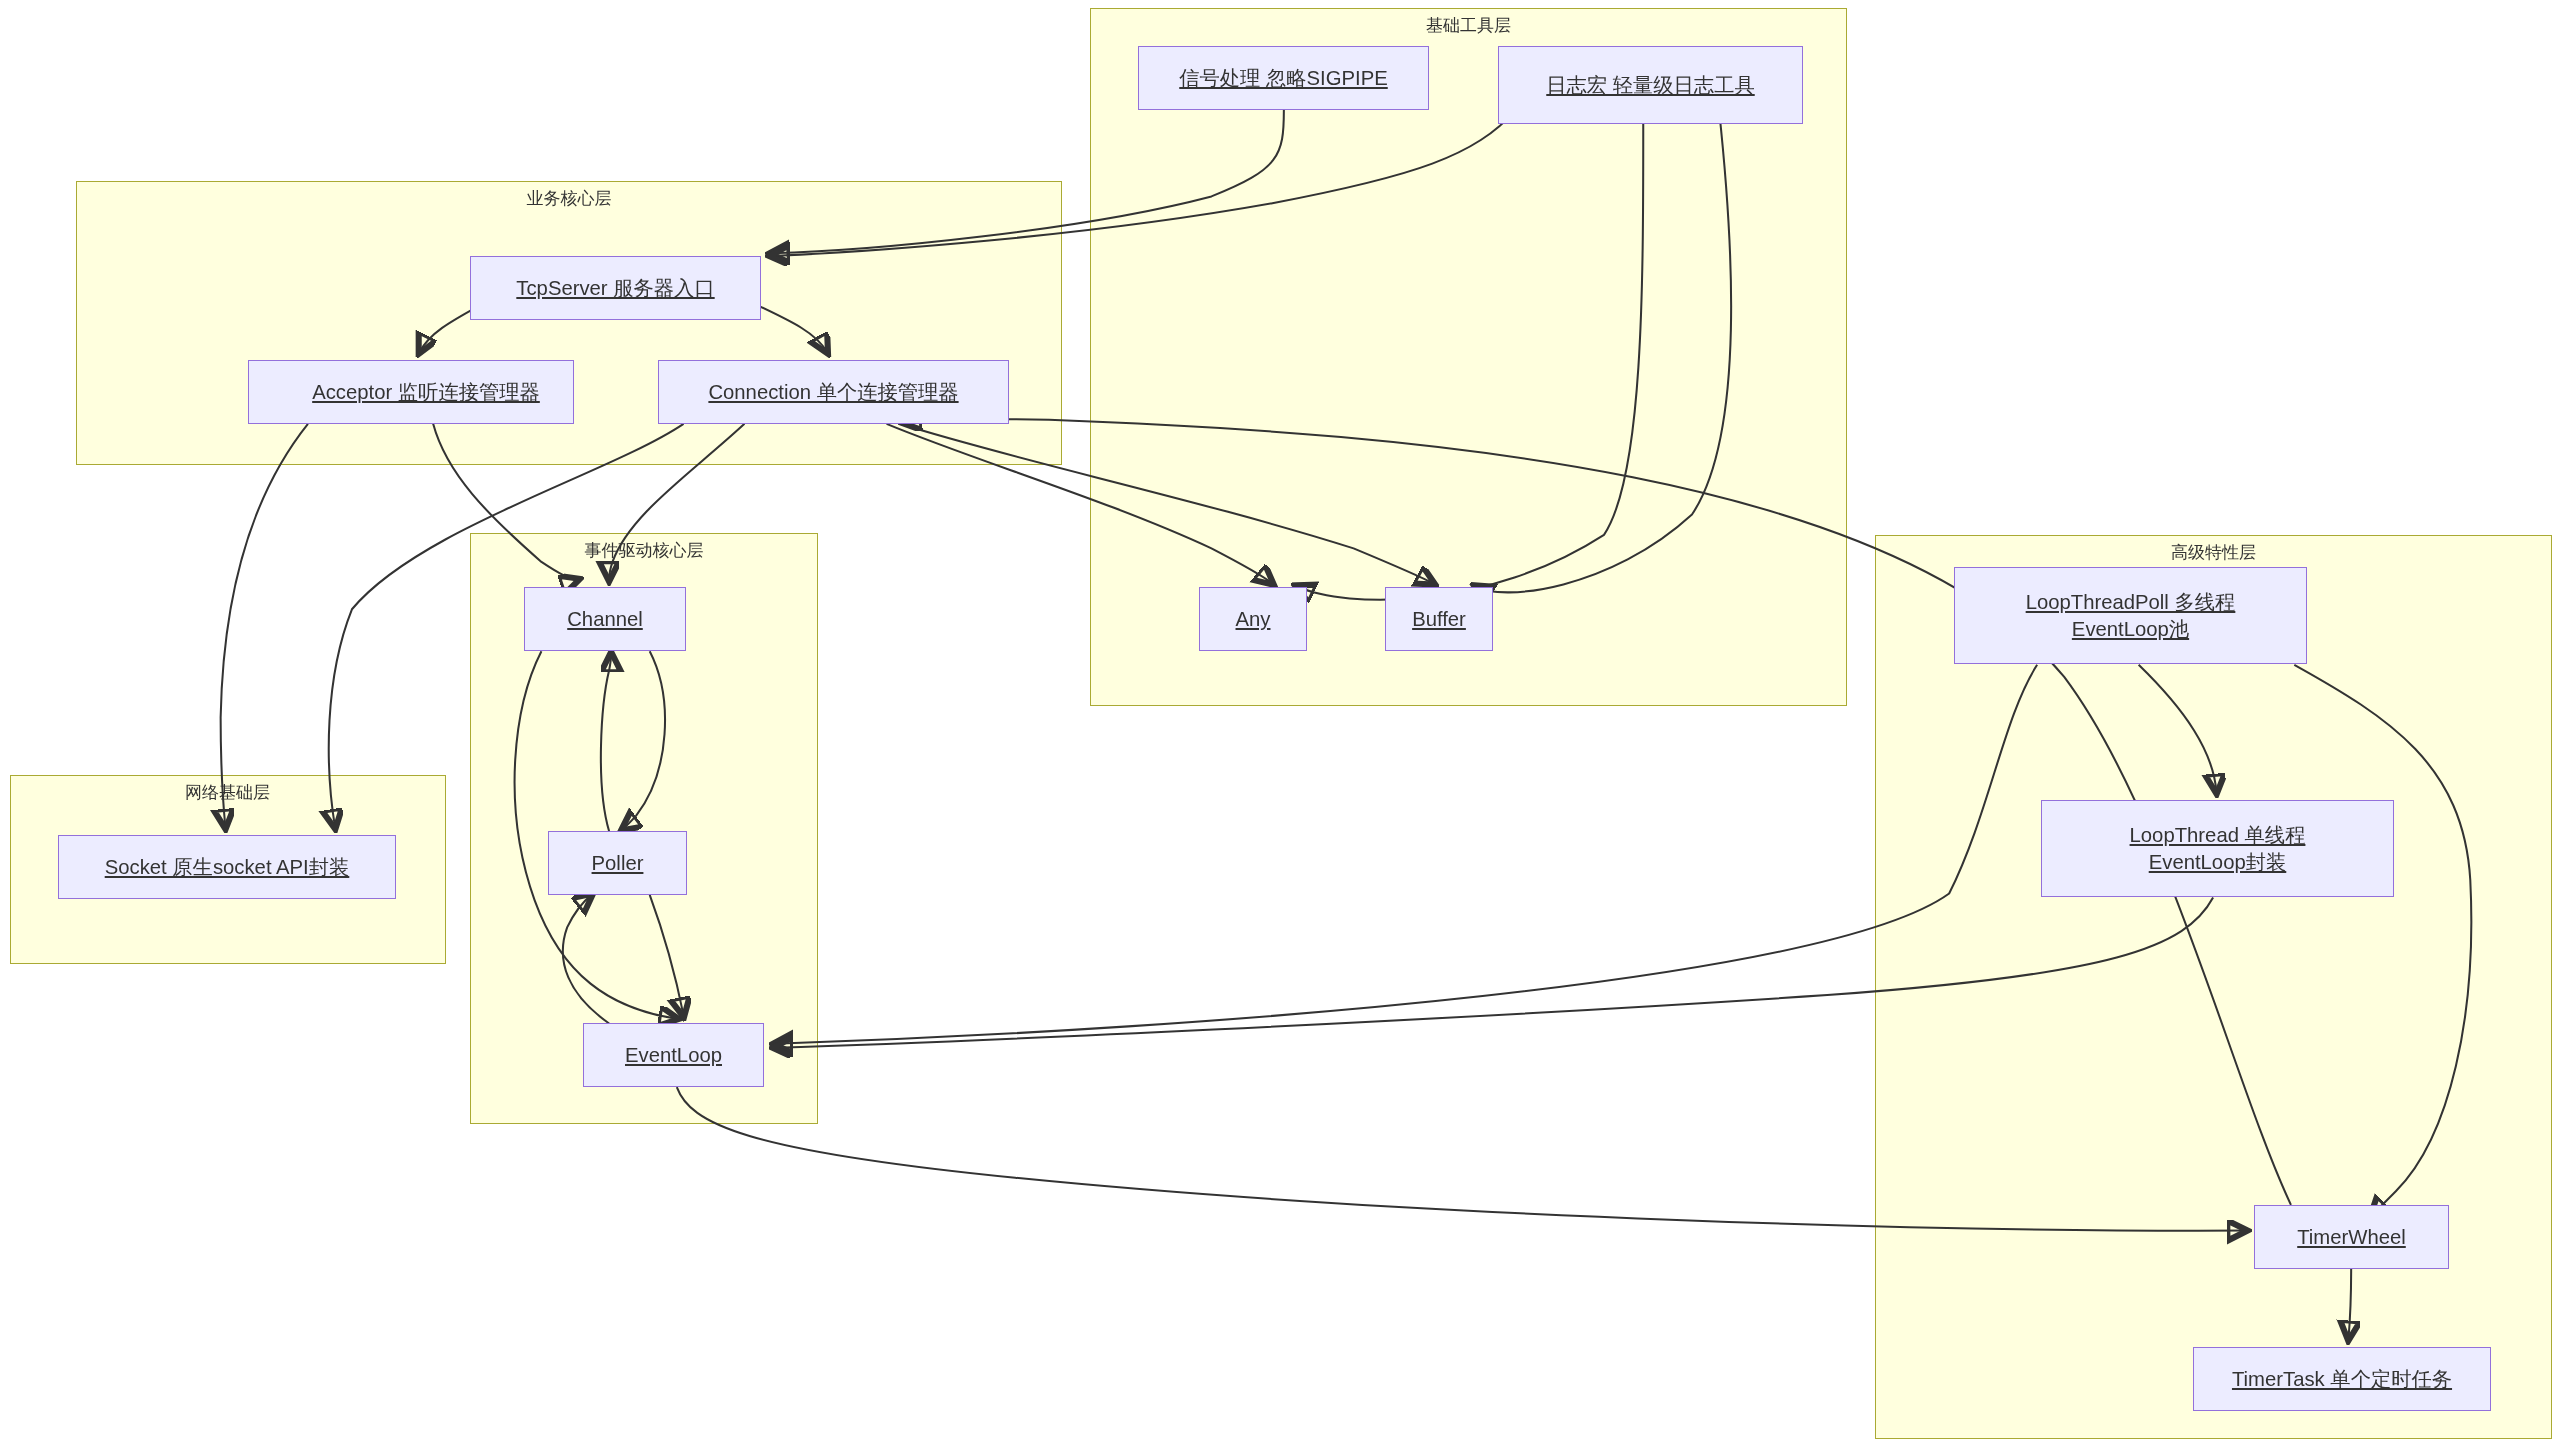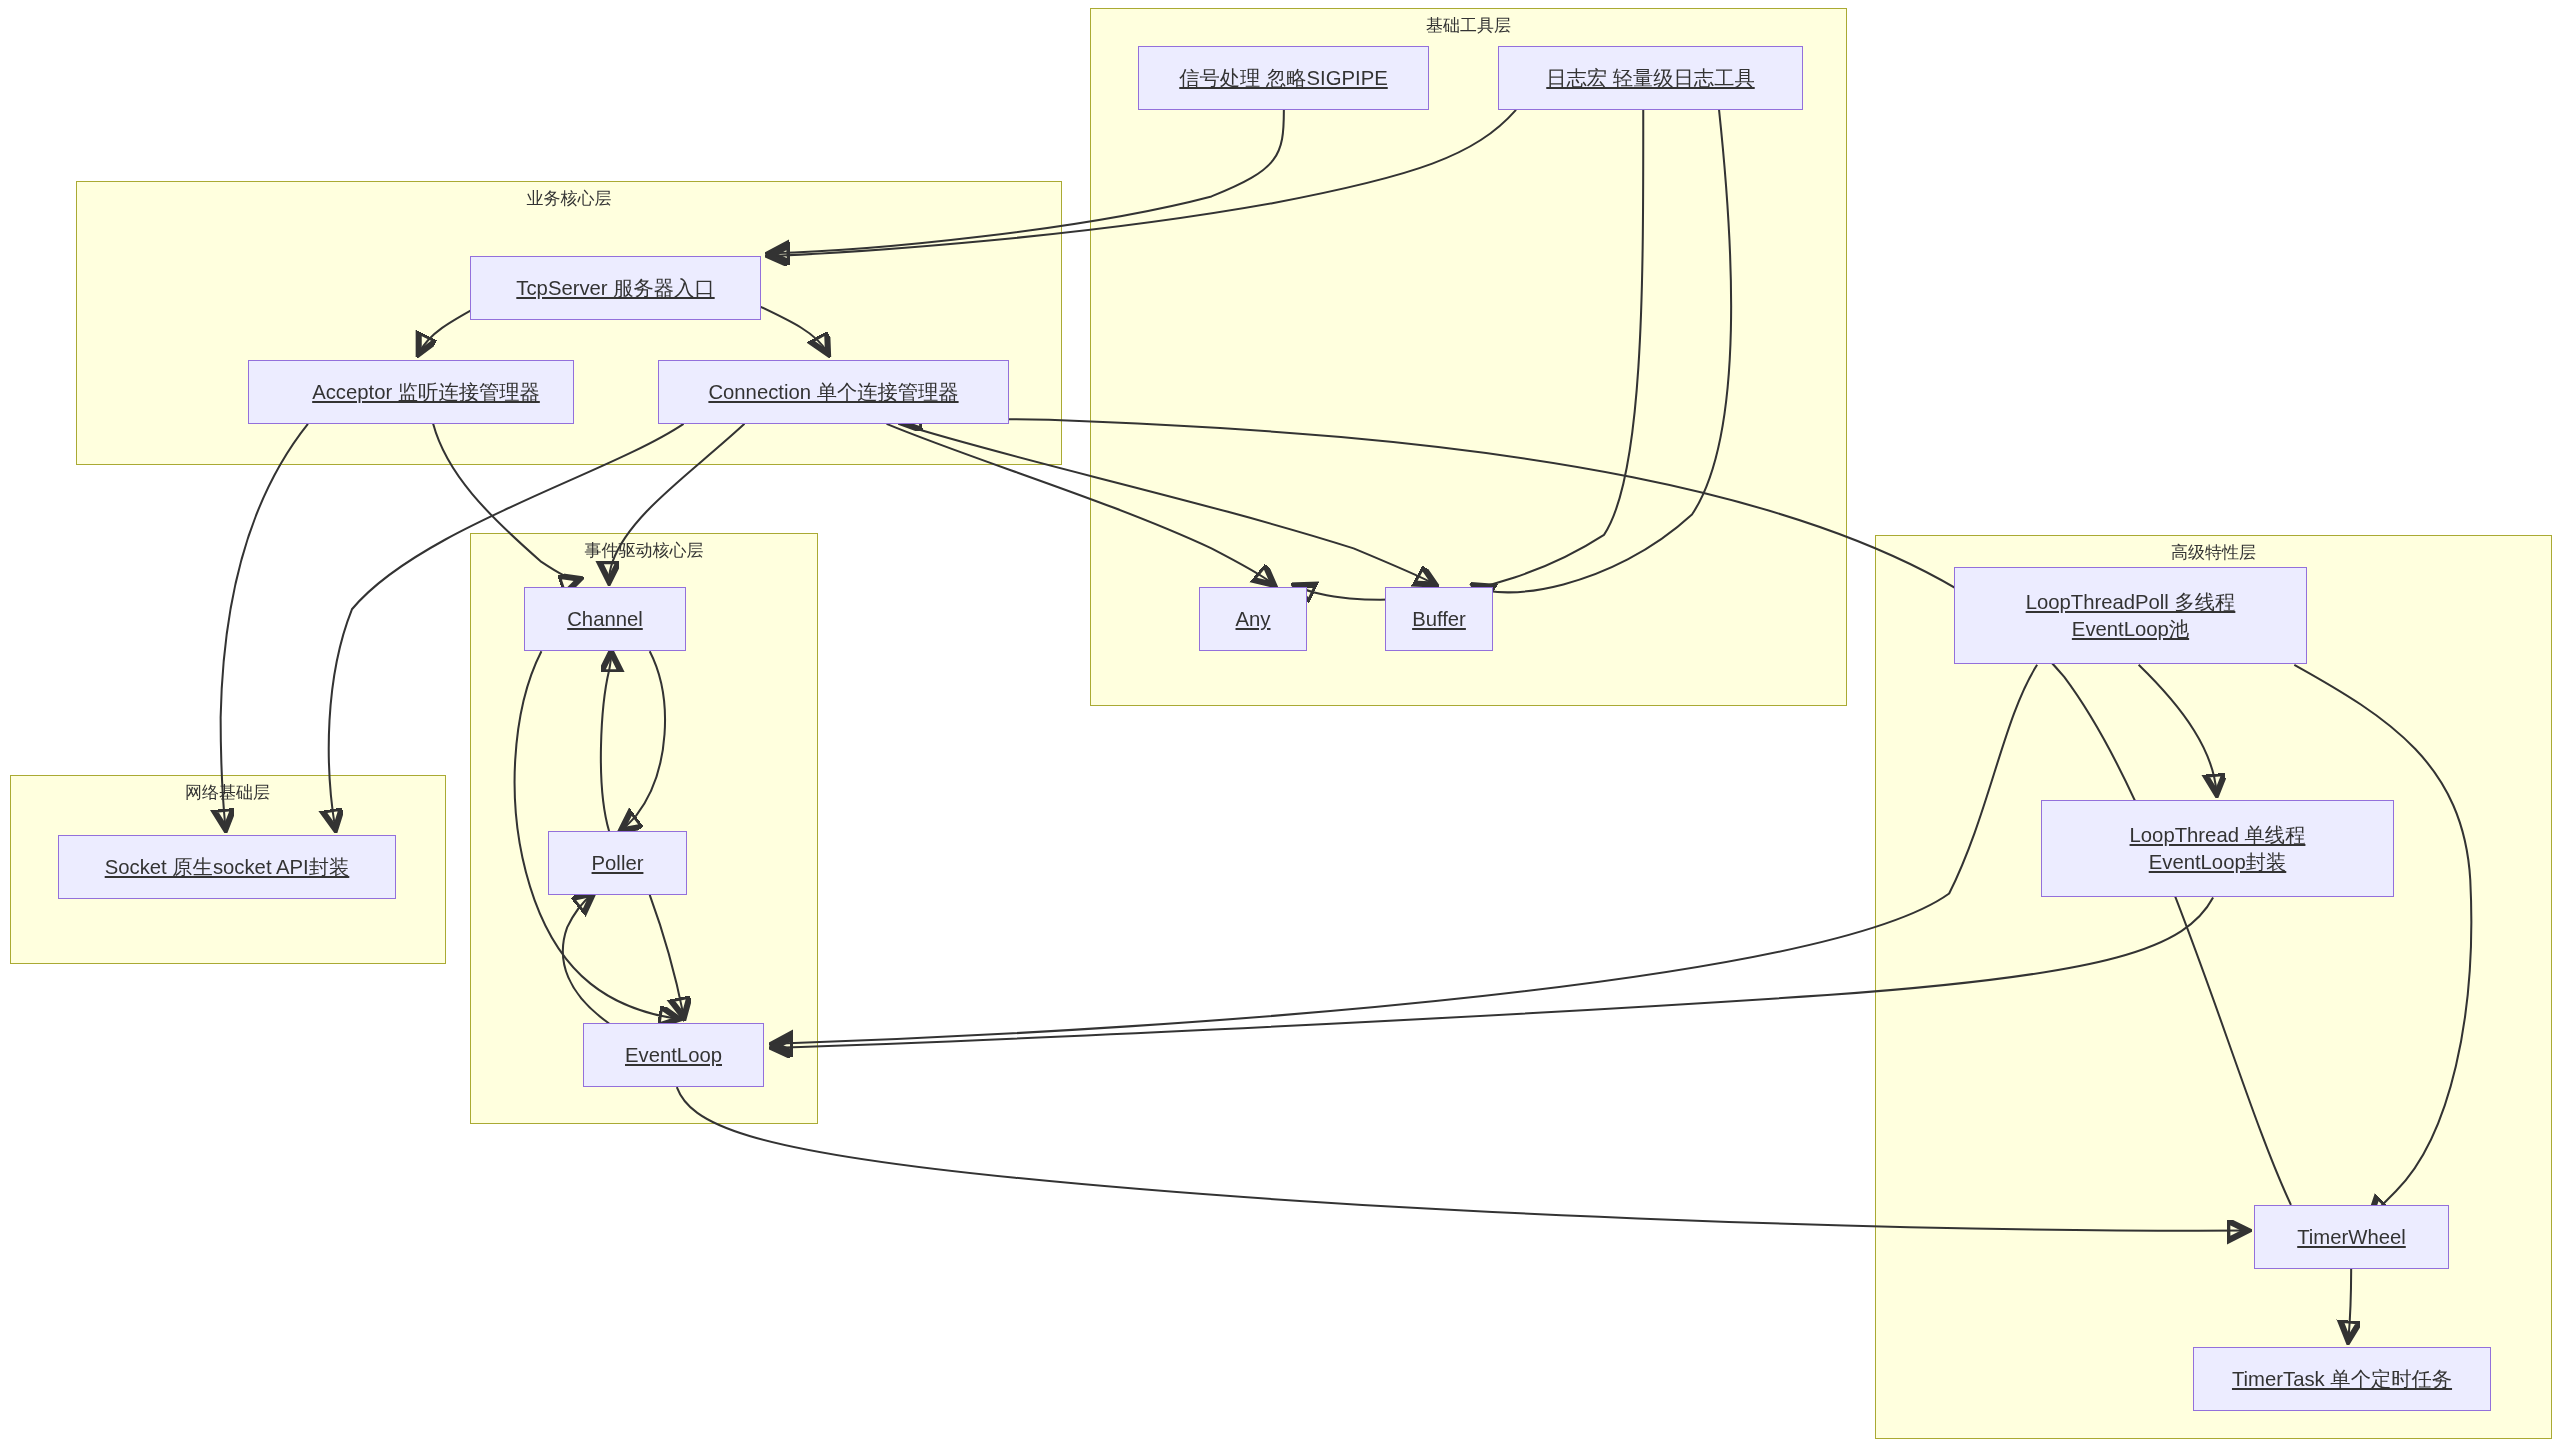--- a/index.html
+++ b/index.html
@@ -93,21 +93,21 @@
 
     <path marker-end="url(#arw)" d="M3474,1874 C3474,1920 3472,1955 3470,1978"></path>
 
     <path marker-end="url(#arw)" d="M3385,1780 C3300,1600 3200,1200 3050,1000 C2800,700 2100,640 1550,620 C1450,618 1370,620 1335,624"></path>
   </svg>
 
   <div class="node" style="left:1138px;top:46px;width:291px;height:64px;">
     <span>信号处理 忽略SIGPIPE</span>
   </div>
 
-  <div class="node" style="left:1498px;top:46px;width:305px;height:64px;">
+  <div class="node" style="left:1498px;top:46px;width:305px;height:78px;">
     <span>日志宏 轻量级日志工具</span>
   </div>
 
   <div class="node" style="left:1199px;top:587px;width:108px;height:64px;">
     <span>Any</span>
   </div>
 
   <div class="node" style="left:1385px;top:587px;width:108px;height:64px;">
     <span>Buffer</span>
   </div>

